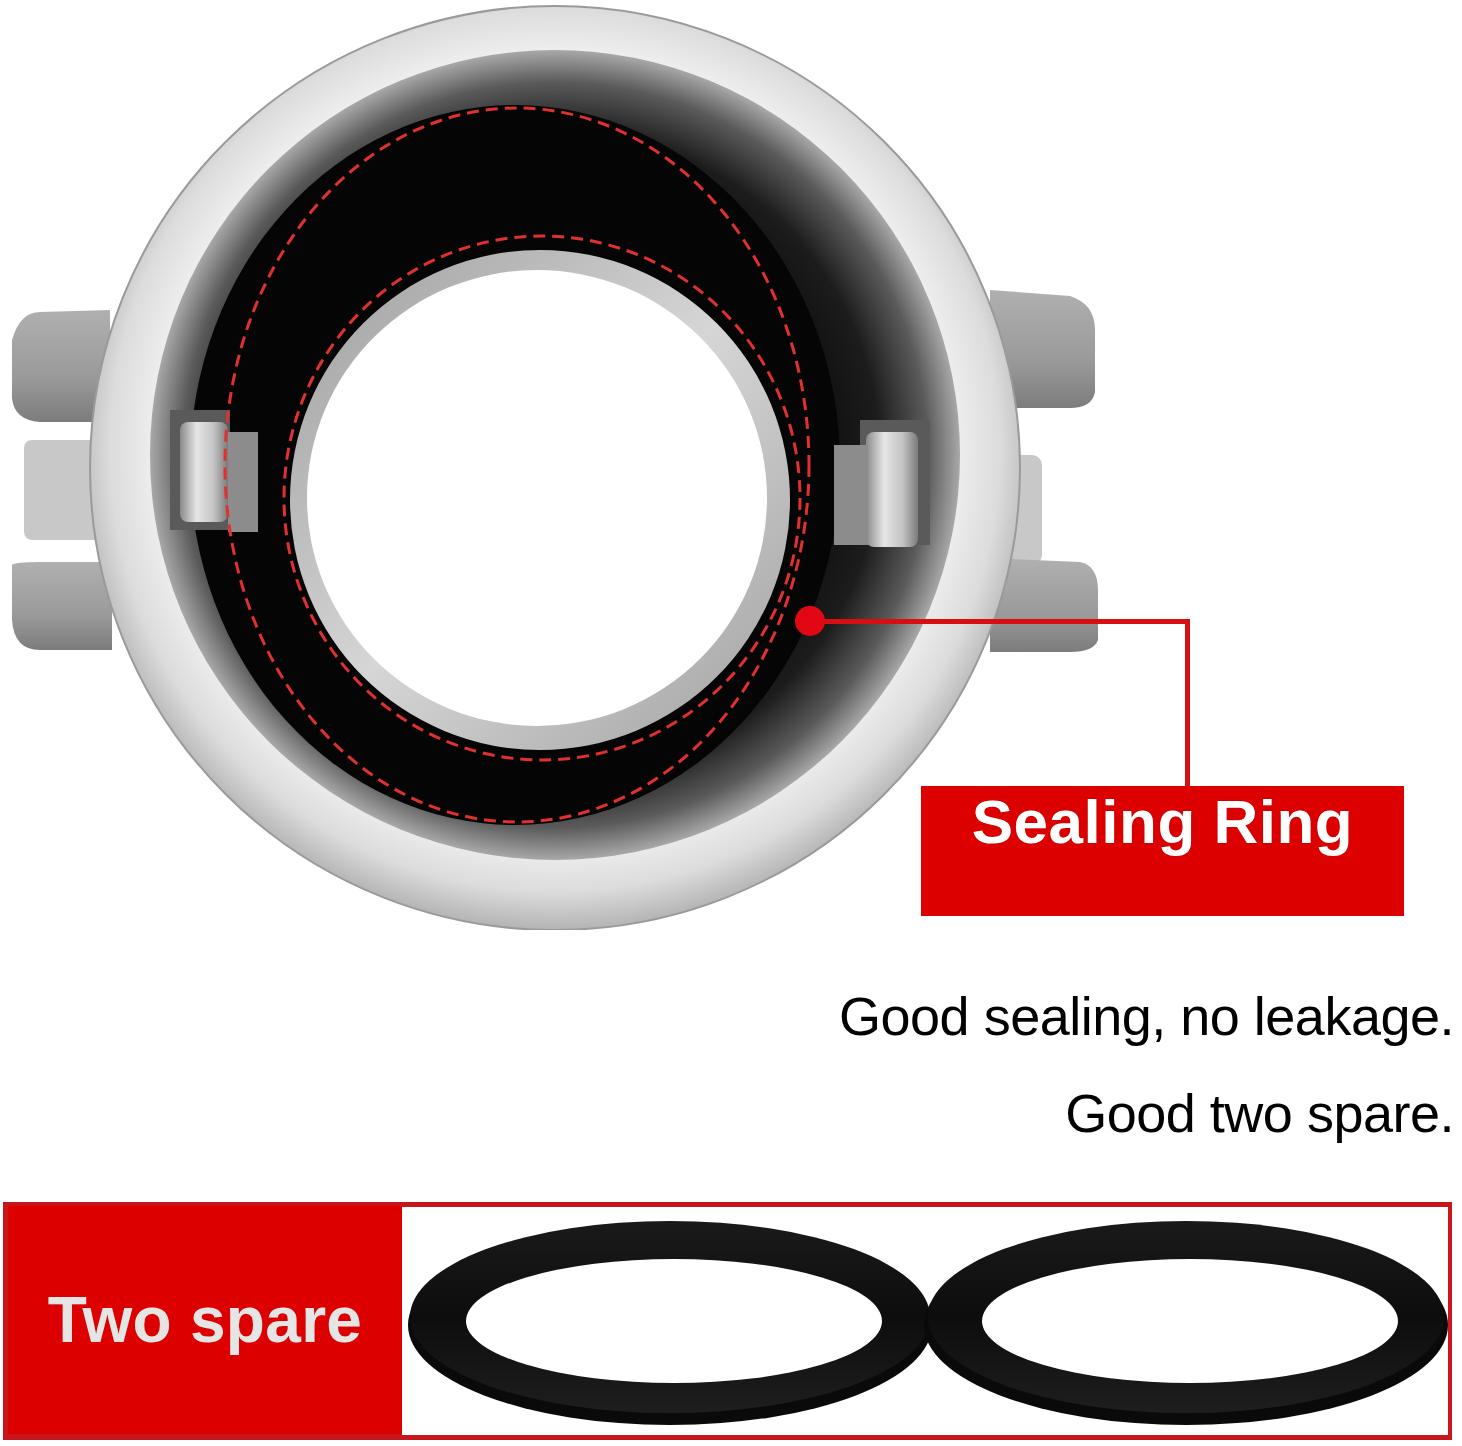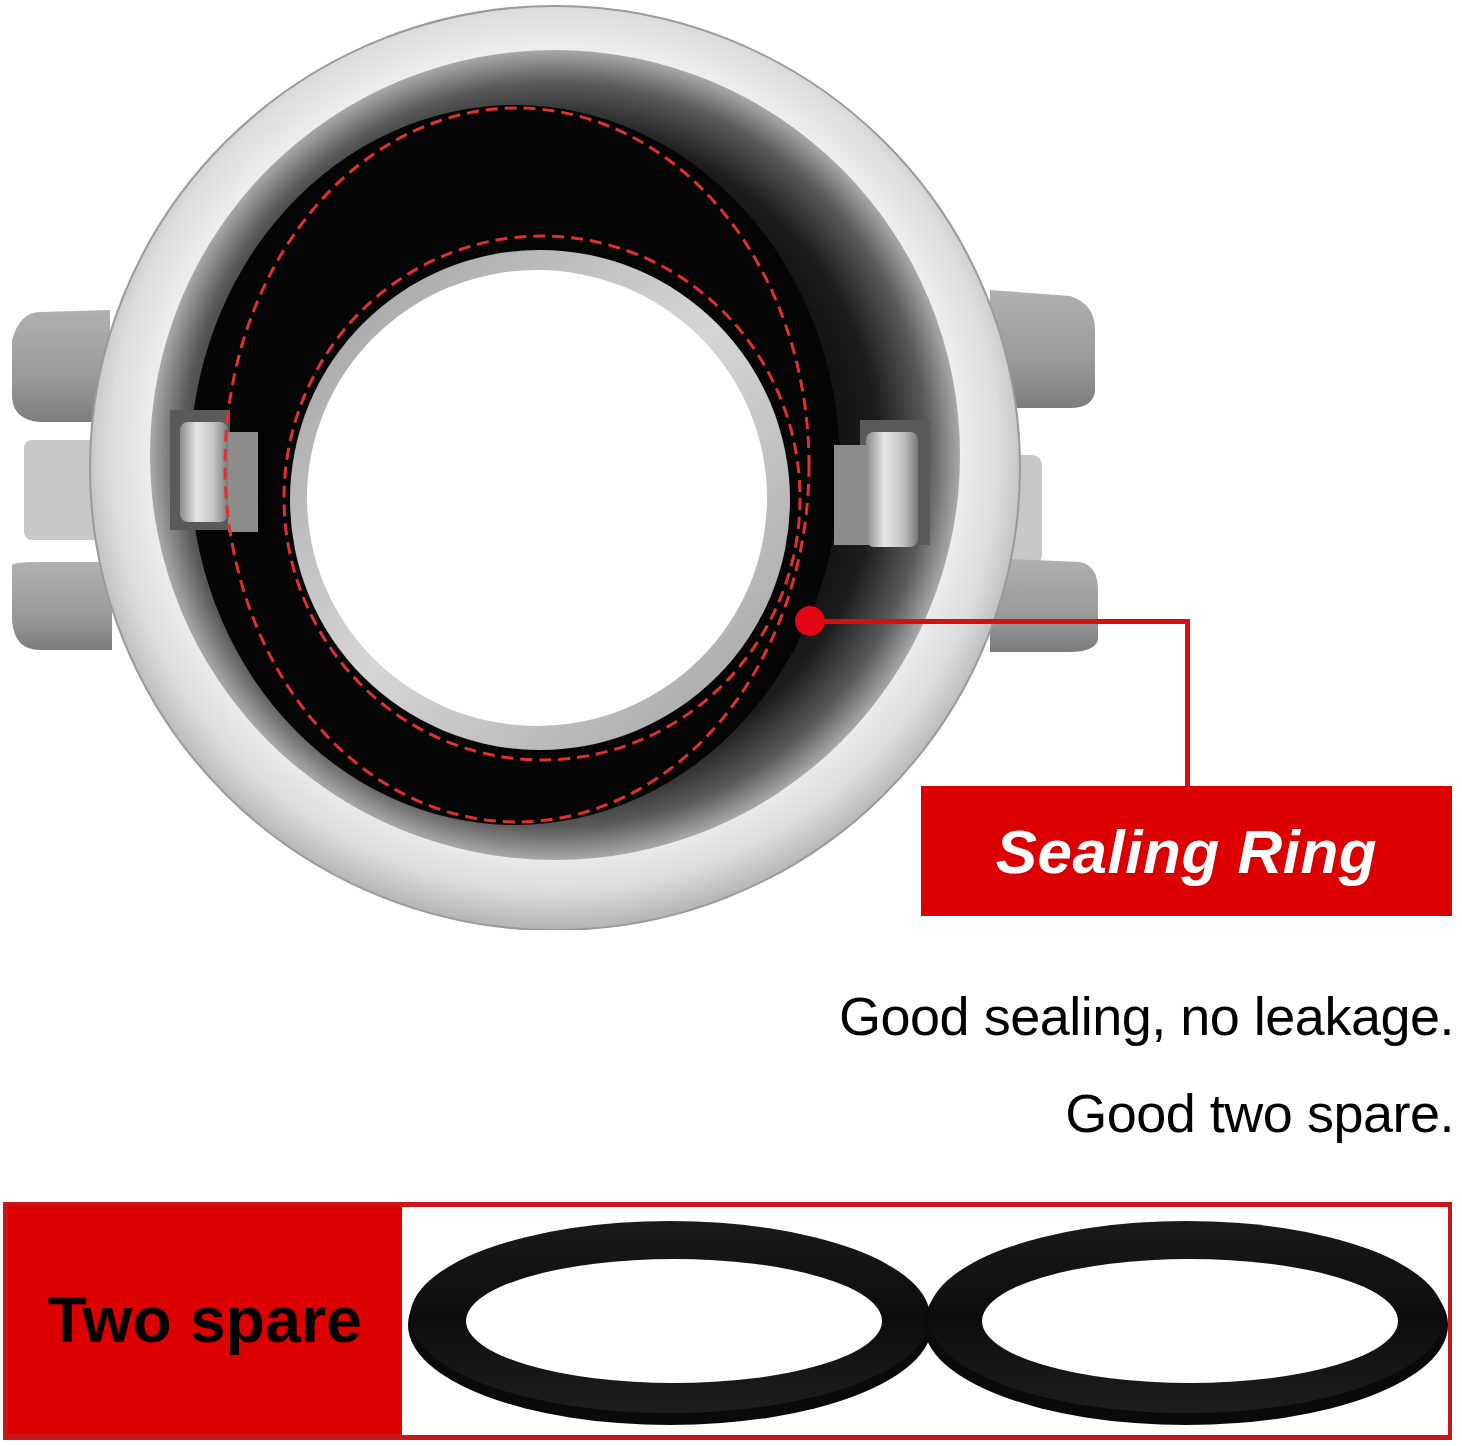--- a/index.html
+++ b/index.html
@@ -9,36 +9,36 @@
 
   
   #product { left: 0; top: 0; width: 1110px; height: 930px; }
 
   
   .callout-dot { width: 30px; height: 30px; border-radius: 50%; background: #e30613;
                  left: 795px; top: 606px; }
   .callout-h { left: 812px; top: 619px; width: 378px; height: 5px; background: #d50f12; }
   .callout-v { left: 1185px; top: 619px; width: 5px; height: 168px; background: #d50f12; }
 
-  .label-box { left: 921px; top: 786px; width: 531px; height: 130px; background: #dc0000;
-               display: flex; align-items: center; justify-content: center; font-style: italic; }
+  .label-box { left: 921px; top: 786px; width: 483px; height: 130px; background: #dc0000;
+               display: flex; justify-content: center; }
   .label-box span { color: #ffffff; font-weight: bold; font-size: 62px; letter-spacing: 0.5px;
                     text-shadow: 0 0 2px rgba(0,0,0,0.15); }
 
   .desc { right: 8px; color: #000000; font-size: 54px; text-align: center; white-space: nowrap;
           letter-spacing: -0.5px; }
   .desc-1 { top: 985px; }
   .desc-2 { top: 1082px; }
 
   
   .spare-frame { left: 3px; top: 1202px; width: 1449px; height: 238px; border: 0;
                  background: #c8161d; }
   .spare-label { left: 8px; top: 1206px; width: 394px; height: 228px; background: #dc0000;
                  display: flex; align-items: center; justify-content: center; }
-  .spare-label span { color: #000000; font-weight: bold; font-size: 64px; letter-spacing: 0.3px; }
+  .spare-label span { color: #e5e5e5; font-weight: bold; font-size: 64px; letter-spacing: 0.3px; }
   .spare-panel { left: 402px; top: 1207px; width: 1046px; height: 228px; background: #ffffff; }
 </style>
 </head>
 <body>
 
 <svg id="product" class="abs" viewBox="0 0 1110 930" width="1110" height="930" xmlns="http://www.w3.org/2000/svg">
   <defs>
     <radialGradient id="flangeGrad" cx="50%" cy="48%" r="52%">
       <stop offset="0.80" stop-color="#f4f4f4"></stop>
       <stop offset="0.92" stop-color="#dcdcdc"></stop>

